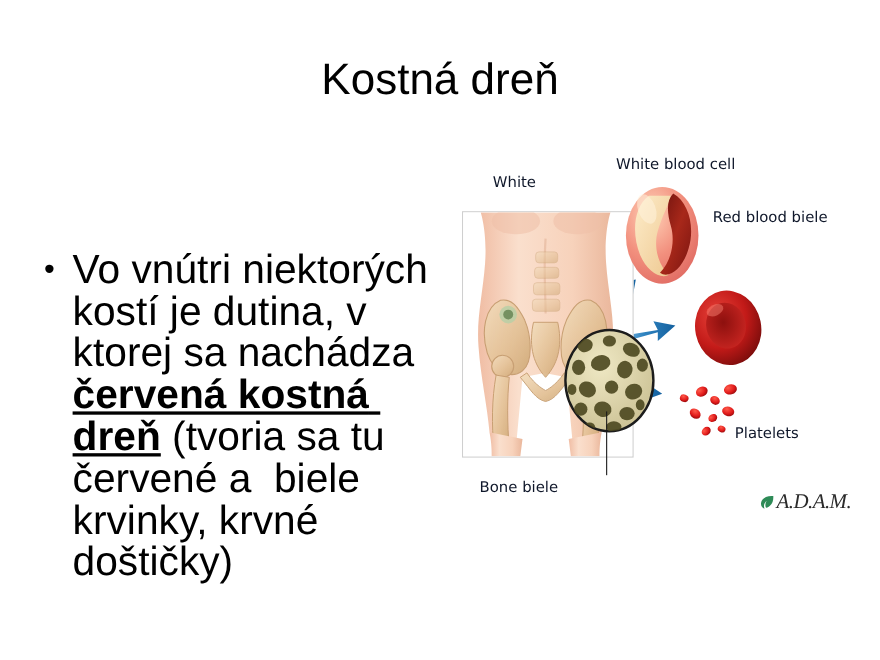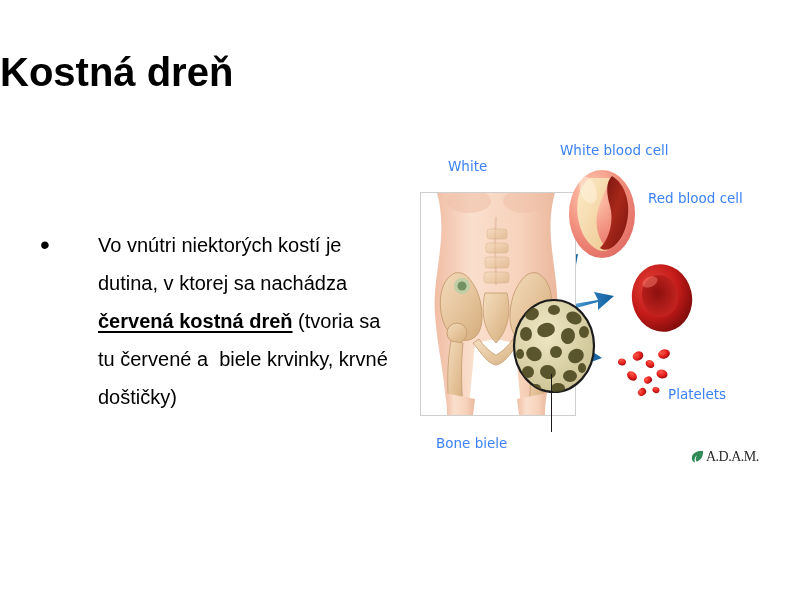--- a/index.html
+++ b/index.html
@@ -15,23 +15,23 @@
     font-family: "Liberation Sans", sans-serif;
     color: #000000;
   }
 
   
   .slide-title {
     position: absolute;
     left: 0;
     top: 46px;
     width: 800px;
-    text-align: left;
+    text-align: center;
     font-size: 40px;
-    font-weight: bold;
+    font-weight: normal;
     line-height: 52px;
     color: #000000;
     letter-spacing: 0px;
   }
 
   
   .body-block {
     position: absolute;
     left: 40px;
     top: 226px;
@@ -44,25 +44,24 @@
   .bullet-dot {
     width: 26px;
     flex: 0 0 26px;
     font-size: 28px;
     line-height: 38px;
     text-align: left;
     color: #000000;
   }
   .bullet-text {
     flex: 1 1 auto;
-    font-size: 20px;
+    font-size: 37px;
     line-height: 38px;
     color: #000000;
     white-space: pre-wrap;
-    margin-left: 32px;
   }
   .emph {
     font-weight: bold;
     text-decoration: underline;
     text-underline-offset: 3px;
   }
 
   
   .figure {
     position: absolute;
@@ -70,21 +69,21 @@
     top: 130px;
     width: 388px;
     height: 360px;
   }
 
   .fig-label {
     position: absolute;
     font-family: "DejaVu Sans", sans-serif;
     font-size: 13.5px;
     line-height: 16px;
-    color: #3b82f6;
+    color: #0f172a;
     white-space: nowrap;
   }
   .label-donor      { left: 36px;  top: 28px; }
   .label-wbc        { left: 148px; top: 12px; }
   .label-rbc        { left: 236px; top: 60px; }
   .label-platelets  { left: 256px; top: 256px; }
   .label-marrow     { left: 24px;  top: 305px; }
 
   
   .torso-frame {
@@ -135,24 +134,25 @@
     left: 278px;
     top: 315px;
     display: flex;
     align-items: center;
     height: 22px;
   }
   .adam-leaf { width: 15px; height: 15px; margin-right: 1px; }
   .adam-leaf svg { display:block; width:100%; height:100%; }
   .adam-word {
     font-family: "Liberation Serif", serif;
-    font-size: 14px;
+    font-size: 19px;
     line-height: 21px;
     letter-spacing: -0.5px;
     color: #2b2b2b;
+    font-style: italic;
   }
 </style>
 </head>
 <body>
 
 <div class="slide-title">Kostná dreň</div>
 
 <div class="body-block">
   <div class="bullet-row">
     <span class="bullet-dot">•</span>
@@ -351,21 +351,21 @@
         <ellipse cx="36" cy="32" rx="4.2" ry="3.4" transform="rotate(-30 36 32)"></ellipse>
         <ellipse cx="50" cy="26" rx="5.6" ry="4.4" transform="rotate(15 50 26)"></ellipse>
         <ellipse cx="30" cy="44" rx="4.4" ry="3.6" transform="rotate(-40 30 44)"></ellipse>
         <ellipse cx="44" cy="42" rx="3.6" ry="3" transform="rotate(25 44 42)"></ellipse>
       </g>
     </svg>
   </div>
 
   <div class="fig-label label-donor">White</div>
   <div class="fig-label label-wbc">White blood cell</div>
-  <div class="fig-label label-rbc">Red blood cell</div>
+  <div class="fig-label label-rbc">Red blood biele</div>
   <div class="fig-label label-platelets">Platelets</div>
   <div class="fig-label label-marrow">Bone biele</div>
 
   <div class="adam-logo">
     <span class="adam-leaf">
       <svg viewBox="0 0 15 15" xmlns="http://www.w3.org/2000/svg">
         <path d="M13,2 C8,1.5 3,3.5 2,7.5 C1.2,10.8 3,13 5,13.4 C4,11 4.6,8 7,6.2
                  C5.6,8.4 5.4,10.6 6.4,12.6 C10,12 13.4,8.2 13,2 Z" fill="#2e8b57"></path>
       </svg>
     </span>

